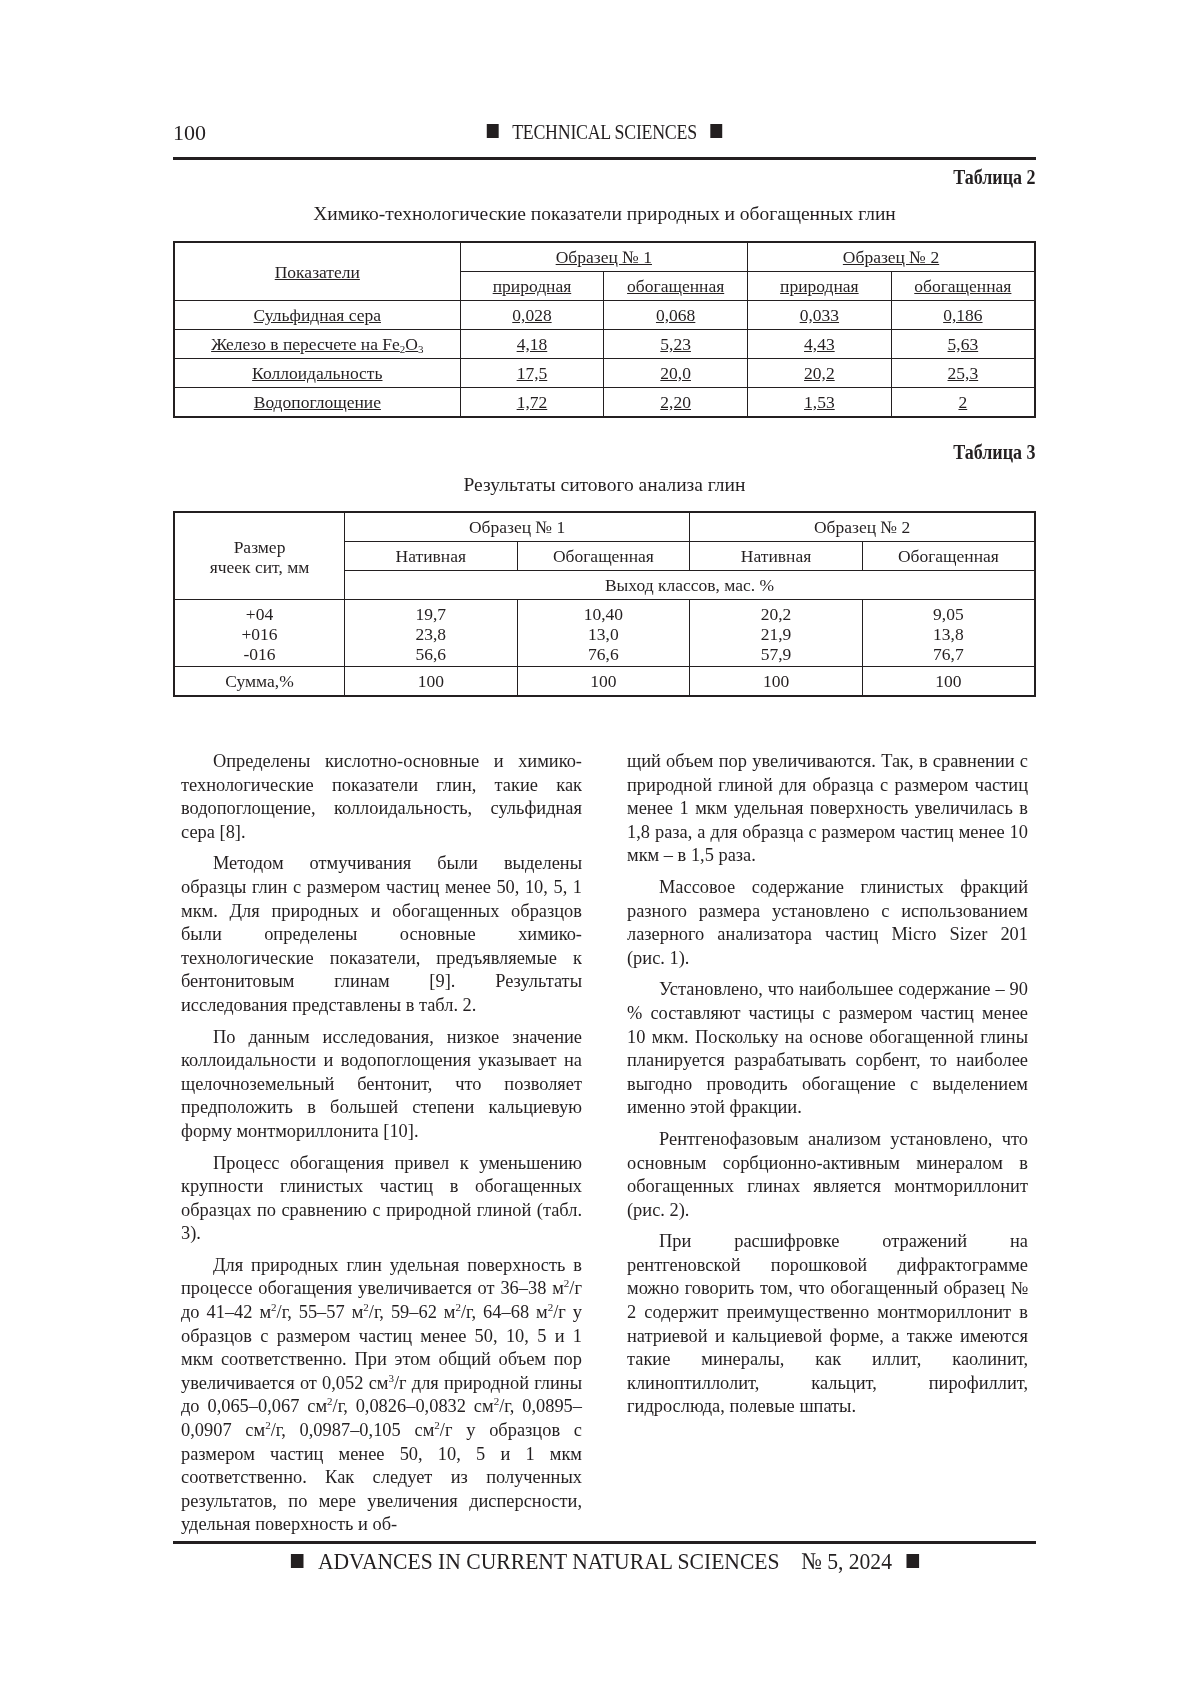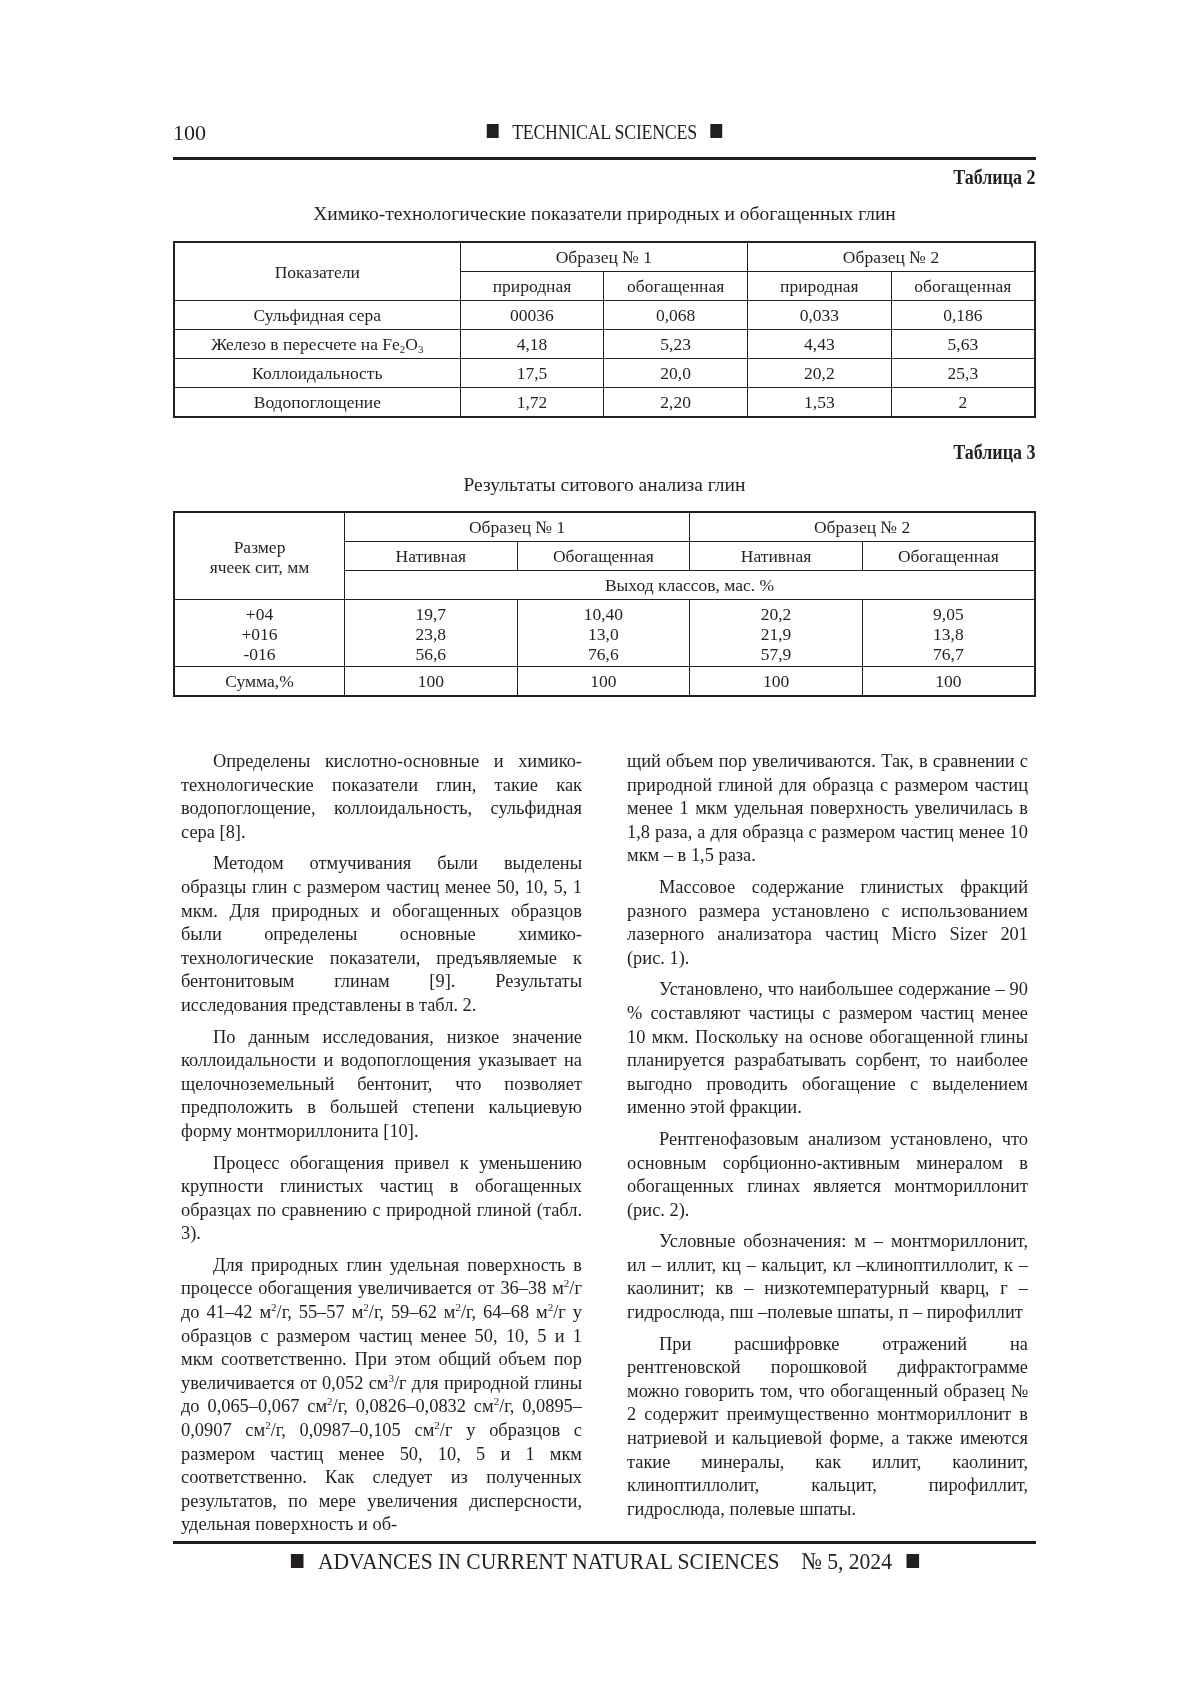--- a/index.html
+++ b/index.html
@@ -46,21 +46,21 @@
     <span class="page-num">100</span>
     <div class="journal-section">
       <span class="sq"></span><span>TECHNICAL SCIENCES</span><span class="sq"></span>
     </div>
   </div>
   <div class="head-rule"></div>
 
   <div class="table-label" style="top:166px;">Таблица 2</div>
   <div class="table-title" style="top:203px;text-align:center;">Химико-технологические показатели природных и обогащенных глин</div>
 
-  <table class="data" style="top:241px;">
+  <table class="data" style="top:241px;text-decoration:underline;">
     <colgroup>
         <col style="width:287px">
         <col style="width:144px">
         <col style="width:144px">
         <col style="width:144px">
         <col style="width:144px">
       </colgroup>
     <tbody>
         <tr>
       <th rowspan="2">Показатели</th>
@@ -68,21 +68,21 @@
       <th colspan="2" style="line-height:28px">Образец № 2</th>
     </tr>
     <tr>
       <th style="line-height:28px">природная</th>
       <th>обогащенная</th>
       <th>природная</th>
       <th>обогащенная</th>
     </tr>
     <tr style="height:29px">
       <td>Сульфидная сера</td>
-      <td>00036</td>
+      <td>0,028</td>
       <td>0,068</td>
       <td>0,033</td>
       <td>0,186</td>
     </tr>
     <tr style="height:29px">
       <td><span>Железо в пересчете на Fe</span><sub>2</sub><span>O</span><sub>3</sub></td>
       <td>4,18</td>
       <td>5,23</td>
       <td>4,43</td>
       <td>5,63</td>
@@ -176,21 +176,20 @@
     <p>По данным исследования, низкое значение коллоидальности и водопоглощения указывает на щелочноземельный бентонит, что позволяет предположить в большей степени кальциевую форму монтмориллонита [10].</p>
     <p>Процесс обогащения привел к уменьшению крупности глинистых частиц в обогащенных образцах по сравнению с природной глиной (табл. 3).</p>
     <p><span>Для природных глин удельная поверхность в процессе обогащения увеличивается от 36–38 м</span><sup>2</sup><span>/г до 41–42 м</span><sup>2</sup><span>/г, 55–57 м</span><sup>2</sup><span>/г, 59–62 м</span><sup>2</sup><span>/г, 64–68 м</span><sup>2</sup><span>/г у образцов с размером частиц менее 50, 10, 5 и 1 мкм соответственно. При этом общий объем пор увеличивается от 0,052 см</span><sup>3</sup><span>/г для природной глины до 0,065–0,067 см</span><sup>2</sup><span>/г, 0,0826–0,0832 см</span><sup>2</sup><span>/г, 0,0895–0,0907 см</span><sup>2</sup><span>/г, 0,0987–0,105 см</span><sup>2</sup><span>/г у образцов с размером частиц менее 50, 10, 5 и 1 мкм соответственно. Как следует из полученных результатов, по мере увеличения дисперсности, удельная поверхность и об-</span></p>
   </div>
 
   <div class="col col-right">
     <p class="cont">щий объем пор увеличиваются. Так, в сравнении с природной глиной для образца с размером частиц менее 1 мкм удельная поверхность увеличилась в 1,8 раза, а для образца с размером частиц менее 10 мкм – в 1,5 раза.</p>
     <p>Массовое содержание глинистых фракций разного размера установлено с использованием лазерного анализатора частиц Micro Sizer 201 (рис. 1).</p>
     <p>Установлено, что наибольшее содержание – 90 % составляют частицы с размером частиц менее 10 мкм. Поскольку на основе обогащенной глины планируется разрабатывать сорбент, то наиболее выгодно проводить обогащение с выделением именно этой фракции.</p>
     <p>Рентгенофазовым анализом установлено, что основным сорбционно-активным минералом в обогащенных глинах является монтмориллонит (рис. 2).</p>
-    <p>Условные обозначения: м – монтмориллонит, ил – иллит, кц – кальцит, кл –клиноптиллолит, к – каолинит; кв – низкотемпературный кварц, г – гидрослюда, пш –полевые шпаты, п – пирофиллит</p>
     <p>При расшифровке отражений на рентгеновской порошковой дифрактограмме можно говорить том, что обогащенный образец № 2 содержит преимущественно монтмориллонит в натриевой и кальциевой форме, а также имеются такие минералы, как иллит, каолинит, клиноптиллолит, кальцит, пирофиллит, гидрослюда, полевые шпаты.</p>
   </div>
 
   <div class="foot-rule"></div>
   <div class="running-foot">
     <span class="inner">
       <span class="sq"></span><span>ADVANCES IN CURRENT NATURAL SCIENCES</span>&nbsp;&nbsp;&nbsp;&nbsp;<span>№ 5, 2024</span><span class="sq"></span>
     </span>
   </div>
 </div>

